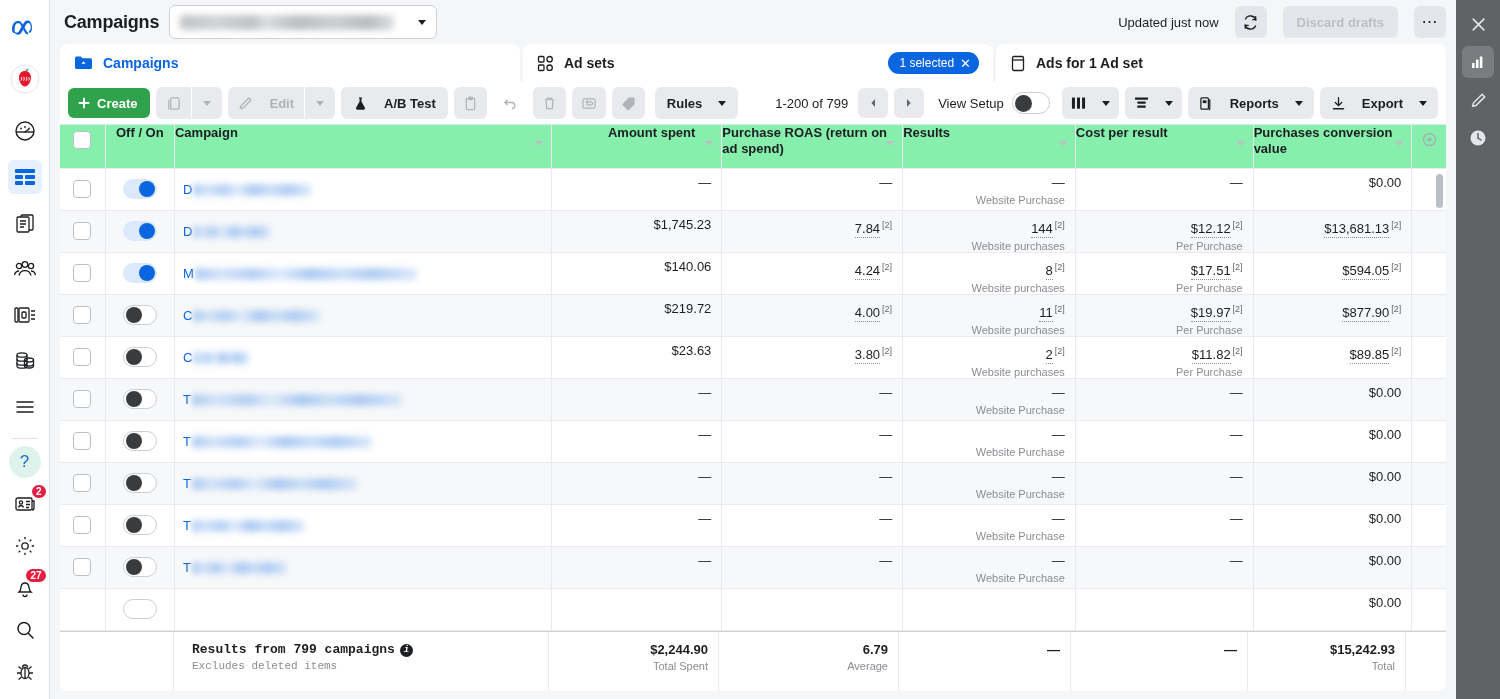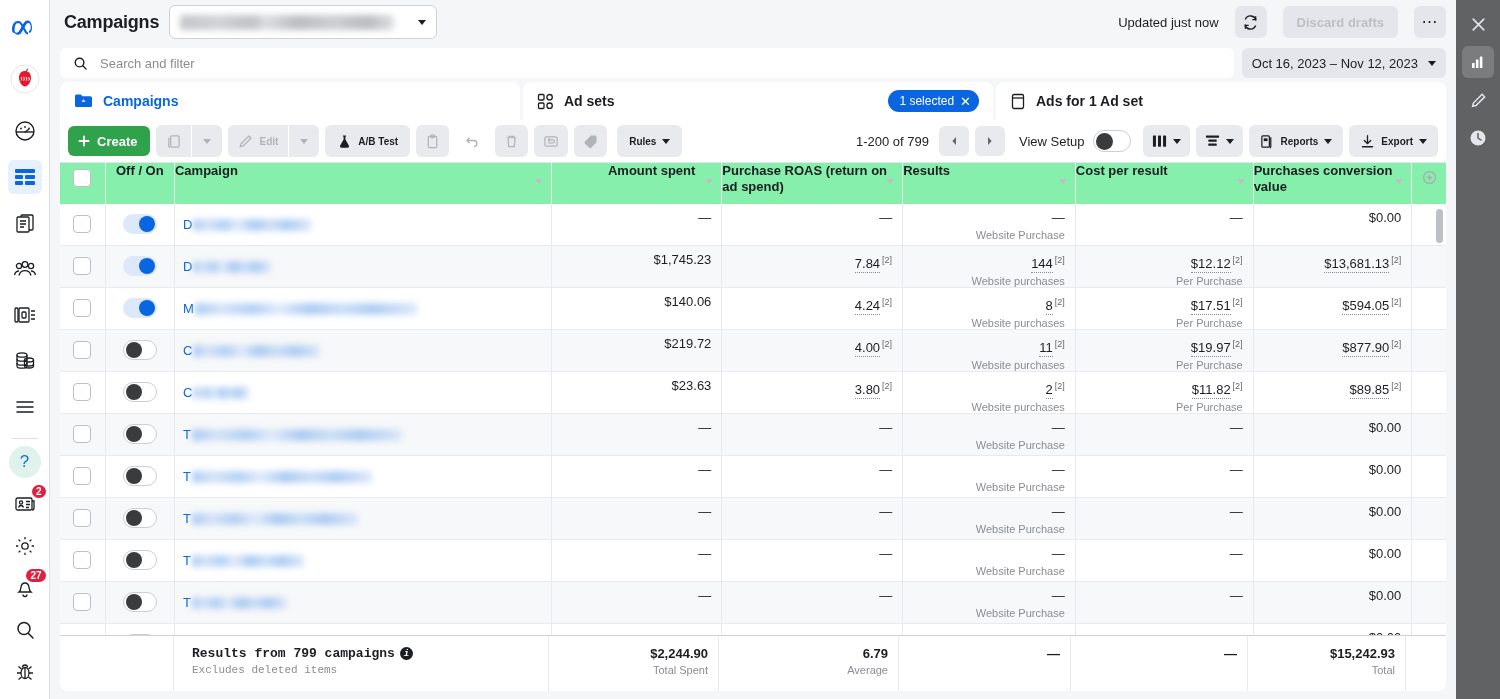--- a/index.html
+++ b/index.html
@@ -104,21 +104,21 @@
   
   .panel { flex: 1 1 auto; background: #fff; margin: 0 10px 0 10px; border-radius: 0 0 8px 8px;
            display: flex; flex-direction: column; min-height: 0; position: relative; }
   .toolbar { height: 42px; display: flex; align-items: center; gap: 6px; padding: 0 8px; flex: 0 0 42px; }
   .create-btn {
     height: 30px; background: #31a24c; color: #fff; border-radius: 6px; display: flex;
     align-items: center; gap: 7px; padding: 0 13px 0 10px; font-size: 13px; font-weight: bold; cursor: pointer;
   }
   .tbtn {
     height: 32px; background: #e8eaed; border-radius: 6px; display: flex; align-items: center;
-    justify-content: center; padding: 0 9px; gap: 6px; font-size: 10px; font-weight: bold;
+    justify-content: center; padding: 0 9px; gap: 16px; font-size: 13px; font-weight: bold;
     color: #1c1e21; cursor: pointer; min-width: 30px;
   }
   .tbtn.dim { color: #b0b3b8; }
   .tbtn.nobg { background: transparent; }
   .tbtn.split-l { border-radius: 6px 0 0 6px; padding: 0 10px; }
   .tbtn.split-r { border-radius: 0 6px 6px 0; padding: 0 7px; margin-left: 1px; }
   .caret { width: 0; height: 0; border-left: 4px solid transparent; border-right: 4px solid transparent;
            border-top: 5px solid currentColor; display: inline-block; }
   .pager { margin-left: auto; display: flex; align-items: center; gap: 6px; justify-content: flex-end; }
   .pager-txt { font-size: 13px; color: #1c1e21; margin-right: 4px; }
@@ -350,33 +350,20 @@
             <path d="M13.6 2.3v3.3h-3.3M3.4 14.7v-3.3h3.3"></path>
           </svg>
         </div>
         <div class="gbtn">Discard drafts</div>
         <div class="icon-btn">
           <span style="font-size:16px;line-height:8px;letter-spacing:1px">⋯</span>
         </div>
       </div>
     </div>
 
-    <div class="searchrow">
-      <div class="searchbox">
-        <svg width="15" height="15" viewBox="0 0 16 16" fill="none" stroke="#1c1e21" stroke-width="1.5">
-          <circle cx="7" cy="7" r="4.6"></circle>
-            <path d="M10.5 10.5L14 14" stroke-linecap="round"></path>
-        </svg>
-        <input type="text" placeholder="Search and filter" style="">
-      </div>
-      <div class="daterange">
-        <span>Oct 16, 2023 – Nov 12, 2023</span>
-        <span class="caret"></span>
-      </div>
-    </div>
 
     <div class="tabrow">
       <div class="tab t1 active">
         <svg width="19" height="16" viewBox="0 0 19 16">
           <path d="M1 3a1.6 1.6 0 011.6-1.6h4.2l1.6 1.8h8A1.6 1.6 0 0118 4.8v8.1A1.6 1.6 0 0116.4 14H2.6A1.6 1.6 0 011 12.4V3z" fill="#0a66e0"></path>
           <path d="M9.5 6.2l2 2.6h-4l2-2.6z" fill="#fff"></path>
         </svg>
         <span class="tab-label">Campaigns</span>
       </div>
       <div class="tab t2">

